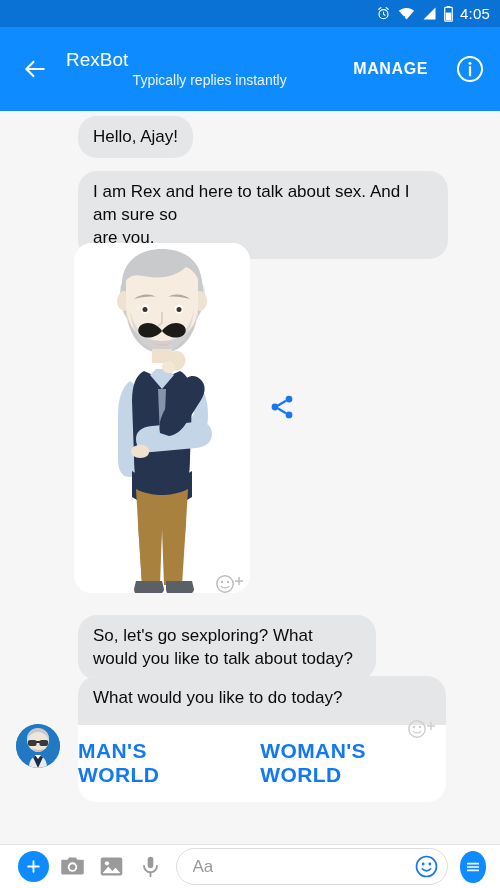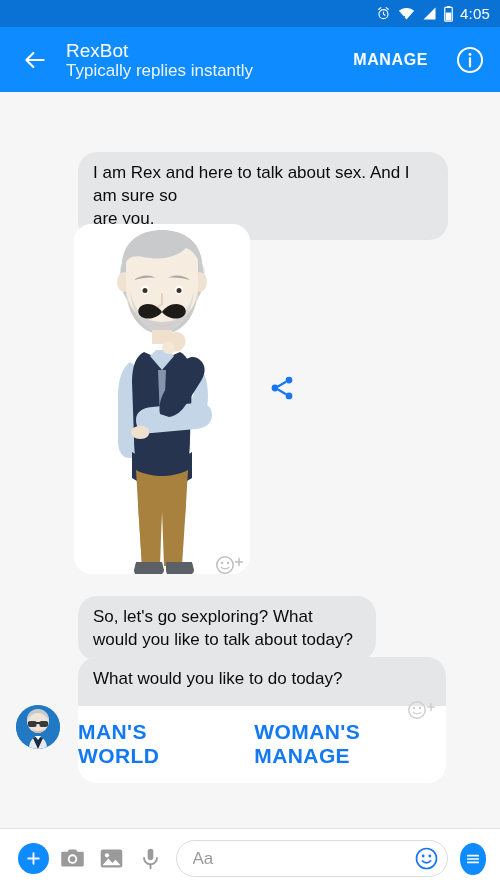--- a/index.html
+++ b/index.html
@@ -15,27 +15,27 @@
   .statusbar {
     height: 27px; background: #0a72d4; display: flex;
     align-items: center; justify-content: flex-end;
     padding-right: 10px; gap: 7px; padding-left: 26px;
   }
   .statusbar .sicon { display: flex; align-items: center; }
   .status-time { color: #fff; font-size: 15px; letter-spacing: .2px; }
 
   
   .header {
-    height: 65px; background: #0d8bff; display: flex;
+    height: 84px; background: #0d8bff; display: flex;
     align-items: center; padding: 0 16px 0 14px;
   }
   .back-btn { width: 42px; height: 42px; display: flex; align-items: center; justify-content: center; cursor: pointer; }
   .title-block { flex: 1; margin-left: 10px; }
   .bot-name { color: #fff; font-size: 19px; line-height: 22px; }
-  .bot-sub { color: #ecf5ff; font-size: 17px; line-height: 18px; }
+  .bot-sub { color: #ecf5ff; font-size: 14px; line-height: 18px; text-align: center; }
   .manage-btn { color: #fff; font-size: 16px; font-weight: bold; letter-spacing: .6px; cursor: pointer; margin-right: 28px; }
   .info-btn { width: 28px; height: 28px; cursor: pointer; display:flex; }
 
   
   .chat { position: relative; height: 748px; background: #f6f6f6; padding: 0 0 0 0; }
   .bubble {
     background: #e5e6e7; color: #0b0b0b; border-radius: 19px;
     padding: 9px 15px 10px 15px; font-size: 17px; line-height: 23px;
     max-width: 372px; white-space: pre-line;
   }
@@ -80,21 +80,21 @@
   
   .out-bubble {
     position: absolute; right: 14px; top: 793px;
     background: #0d8bff; color: #fff; font-size: 17px;
     line-height: 23px; border-radius: 19px 19px 2px 19px;
     padding: 9px 17px 10px 17px;
   }
 
   
   .composer {
-    position: absolute; left: 0; bottom: 0; width: 500px; height: 60px;
+    position: absolute; left: 0; bottom: 0; width: 500px; height: 44px;
     background: #fff; border-top: 1px solid #e3e3e3;
     display: flex; align-items: center; padding: 0 14px; gap: 0;
   }
   .c-icon { width: 47px; height: 47px; display: flex; align-items: center; justify-content: center; cursor: pointer; }
   .plus-btn {
     width: 31px; height: 31px; border-radius: 50%; background: #0d8bff;
     display: flex; align-items: center; justify-content: center; cursor: pointer;
   }
   .input-wrap {
     flex: 1; height: 37px; border: 1px solid #dcdcdc; border-radius: 19px;
@@ -160,20 +160,21 @@
       <svg width="28" height="28" viewBox="0 0 24 24">
           <circle cx="12" cy="12" r="10.3" fill="none" stroke="#fff" stroke-width="1.7"></circle>
           <circle cx="12" cy="7.2" r="1.25" fill="#fff"></circle>
           <path d="M12 10.4v7" stroke="#fff" stroke-width="1.9" stroke-linecap="round"></path>
         </svg>
     </div>
   </div>
 
   <div class="chat">
 
+    <div class="bubble b1">Hello, Ajay!</div>
     <div class="bubble b2">I am Rex and here to talk about sex. And I am sure so
 are you.</div>
 
     <div class="img-card">
       <svg width="176" height="350" viewBox="0 0 176 350">
         <rect width="176" height="350" fill="#ffffff"></rect>
 
         <ellipse cx="88" cy="52" rx="42" ry="44" fill="#c9cacb"></ellipse>
 
         <ellipse cx="50" cy="58" rx="7" ry="10" fill="#f0e2d2"></ellipse>
@@ -253,21 +254,21 @@
           <path d="M26 3.4v7M22.5 6.9h7" stroke="#bdbdbd" stroke-width="1.5" stroke-linecap="round"></path>
         </svg>
     </div>
 
     <div class="bubble b3">So, let's go sexploring? What would you like to talk about today?</div>
 
     <div class="tpl-card">
       <div class="tpl-text">What would you like to do today?</div>
       <div class="tpl-btns">
         <div class="tpl-btn">MAN'S WORLD</div>
-        <div class="tpl-btn">WOMAN'S MANAGE</div>
+        <div class="tpl-btn">WOMAN'S WORLD</div>
       </div>
       <div class="react react-2">
         <svg width="34" height="20" viewBox="0 0 34 20">
             <circle cx="12" cy="10" r="8.2" fill="none" stroke="#cfcfcf" stroke-width="1.5"></circle>
             <circle cx="9" cy="8" r="1.2" fill="#cfcfcf"></circle>
             <circle cx="15" cy="8" r="1.2" fill="#cfcfcf"></circle>
             <path d="M8.4 12.4c1.6 2 6 2 7.4 0" stroke="#cfcfcf" stroke-width="1.4" fill="none" stroke-linecap="round"></path>
             <path d="M26 3.4v7M22.5 6.9h7" stroke="#cfcfcf" stroke-width="1.5" stroke-linecap="round"></path>
           </svg>
       </div>

